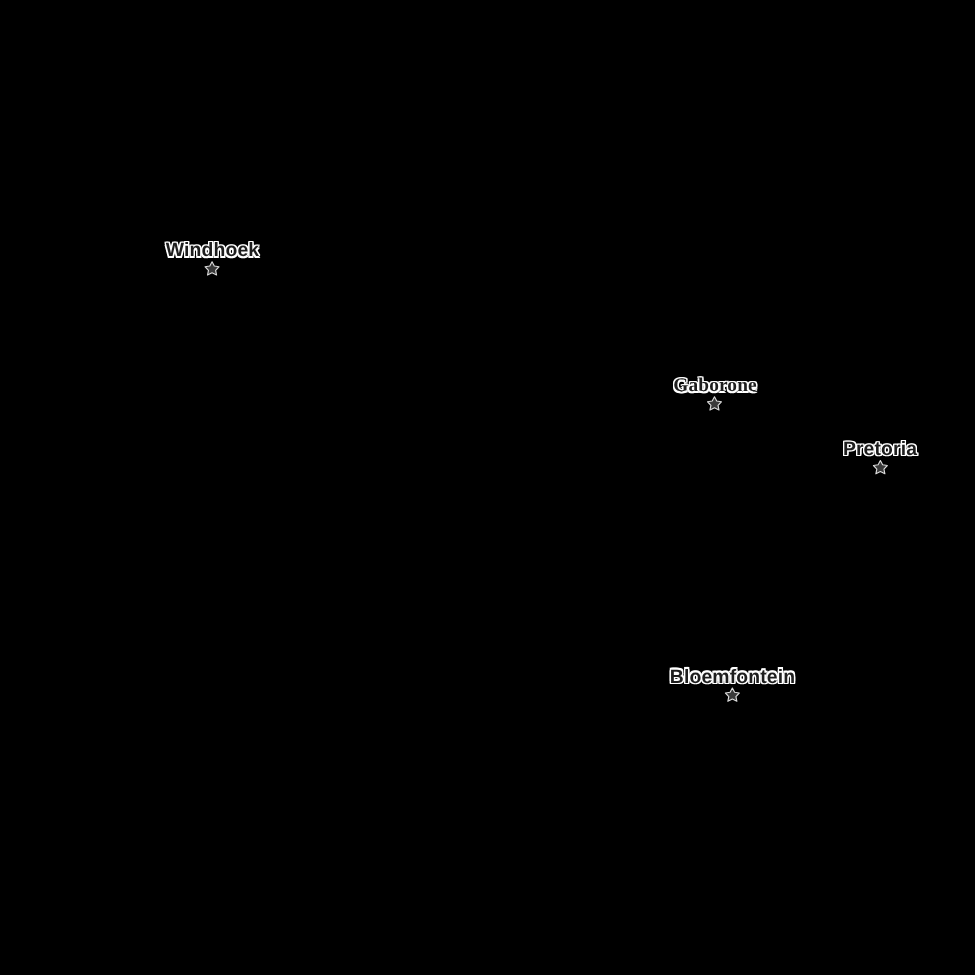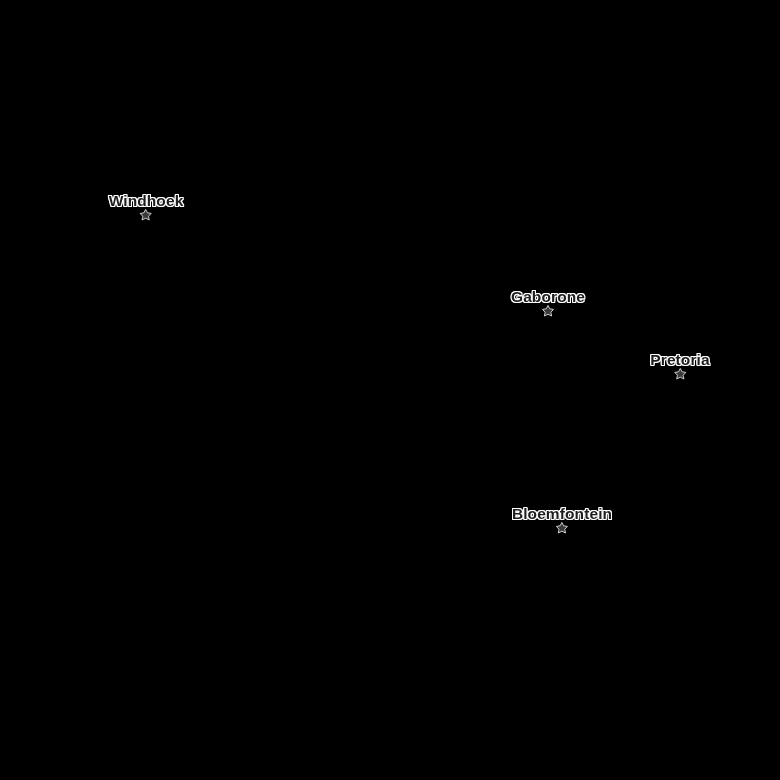--- a/index.html
+++ b/index.html
@@ -16,20 +16,21 @@
     width: 780px;
     height: 780px;
     background: #000000;
   }
   .city {
     position: absolute;
     transform: translateX(-50%);
     display: flex;
     flex-direction: column;
     align-items: center;
+    margin-left: 24px;
   }
   .city-label {
     font-size: 15.5px;
     line-height: 17px;
     font-weight: bold;
     color: #1e1e1e;
     white-space: nowrap;
     letter-spacing: 0.1px;
     
     text-shadow:
@@ -55,34 +56,34 @@
 
 <div class="map-canvas">
 
   <div class="city" style="left:146px; top:192px;">
     <div class="city-label">Windhoek</div>
     <svg class="star" viewBox="0 0 24 24">
       <polygon points="12,2.5 15.09,8.26 21.5,9.27 16.9,14.14 18.18,20.6 12,17.45 5.82,20.6 7.1,14.14 2.5,9.27 8.91,8.26" fill="#3a3a3a"></polygon>
     </svg>
   </div>
 
-  <div class="city" style="left:548px; top:288px;">
+  <div class="city" style="left:548px; top:300px;font-family:Liberation Serif, serif;">
     <div class="city-label">Gaborone</div>
     <svg class="star" viewBox="0 0 24 24">
       <polygon points="12,2.5 15.09,8.26 21.5,9.27 16.9,14.14 18.18,20.6 12,17.45 5.82,20.6 7.1,14.14 2.5,9.27 8.91,8.26" fill="#3a3a3a"></polygon>
     </svg>
   </div>
 
   <div class="city" style="left:680px; top:351px;">
     <div class="city-label">Pretoria</div>
     <svg class="star" viewBox="0 0 24 24">
       <polygon points="12,2.5 15.09,8.26 21.5,9.27 16.9,14.14 18.18,20.6 12,17.45 5.82,20.6 7.1,14.14 2.5,9.27 8.91,8.26" fill="#3a3a3a"></polygon>
     </svg>
   </div>
 
-  <div class="city" style="left:562px; top:505px;">
+  <div class="city" style="left:562px; top:533px;">
     <div class="city-label">Bloemfontein</div>
     <svg class="star" viewBox="0 0 24 24">
       <polygon points="12,2.5 15.09,8.26 21.5,9.27 16.9,14.14 18.18,20.6 12,17.45 5.82,20.6 7.1,14.14 2.5,9.27 8.91,8.26" fill="#3a3a3a"></polygon>
     </svg>
   </div>
 
 </div>
 
 </body></html>

